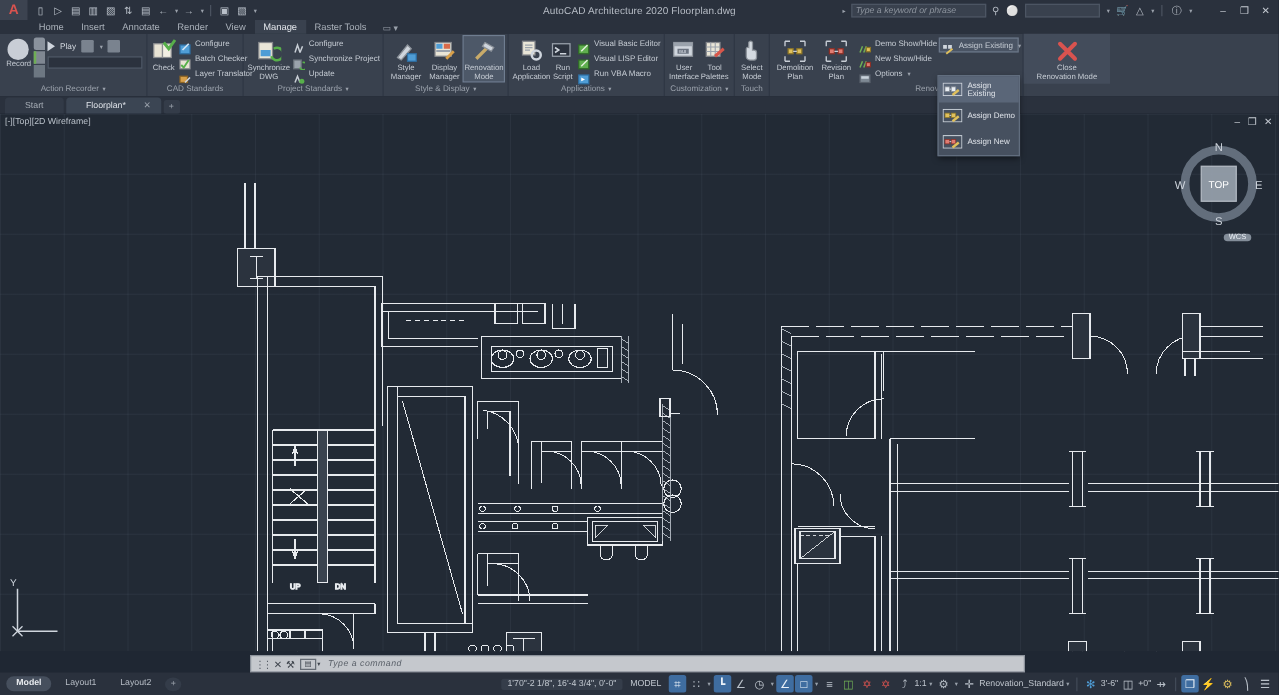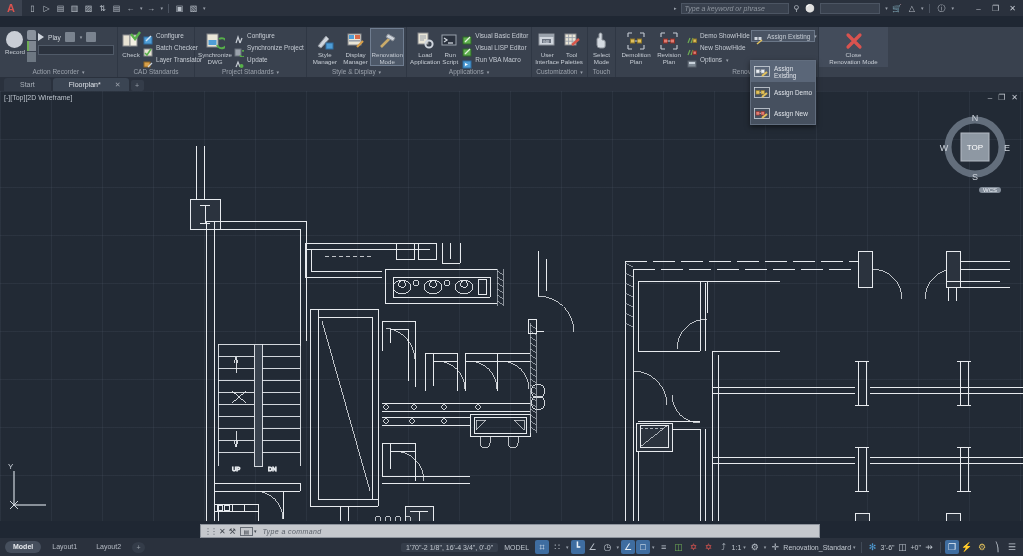--- a/index.html
+++ b/index.html
@@ -217,40 +217,52 @@
       <span class="qicon">▤</span>
       <span class="qicon">←</span>
       <span class="dd">▾</span>
       <span class="qicon">→</span>
       <span class="dd">▾</span>
       <span class="qsep"></span>
       <span class="qicon">▣</span>
       <span class="qicon">▧</span>
       <span class="dd">▾</span>
     </div>
+    <div class="titletext">AutoCAD Architecture 2020     Floorplan.dwg</div>
     <div class="tright">
       <span class="dd">▸</span>
       <div class="searchbox">Type a keyword or phrase</div>
       <span class="tbtn">⚲</span>
       <span class="tbtn">⚪</span>
       <div class="namebox"></div>
       <span class="dd">▾</span>
       <span class="tbtn">🛒</span>
       <span class="tbtn">△</span>
       <span class="dd">▾</span>
       <span class="qsep"></span>
       <span class="tbtn">ⓘ</span>
       <span class="dd">▾</span>
       <span style="width:10px"></span>
       <span class="wbtn">–</span>
       <span class="wbtn">❐</span>
       <span class="wbtn">✕</span>
     </div>
   </div>
 
+  <div class="tabstrip">
+    <span style="width:24px"></span>
+    <div class="tab">Home</div>
+    <div class="tab">Insert</div>
+    <div class="tab">Annotate</div>
+    <div class="tab">Render</div>
+    <div class="tab">View</div>
+    <div class="tab active">Manage</div>
+    <div class="tab">Raster Tools</div>
+    <div class="tabmore">▭ ▾</div>
+  </div>
 
   <div class="ribbon">
 
     <div class="panel" style="left:0; width:118px;">
       <div class="panelbody">
         <div class="bigbtn" style="width:30px">
           <div class="recdot"></div>
           <div class="lbl">Record</div>
         </div>
         <div class="col" style="width:14px">

